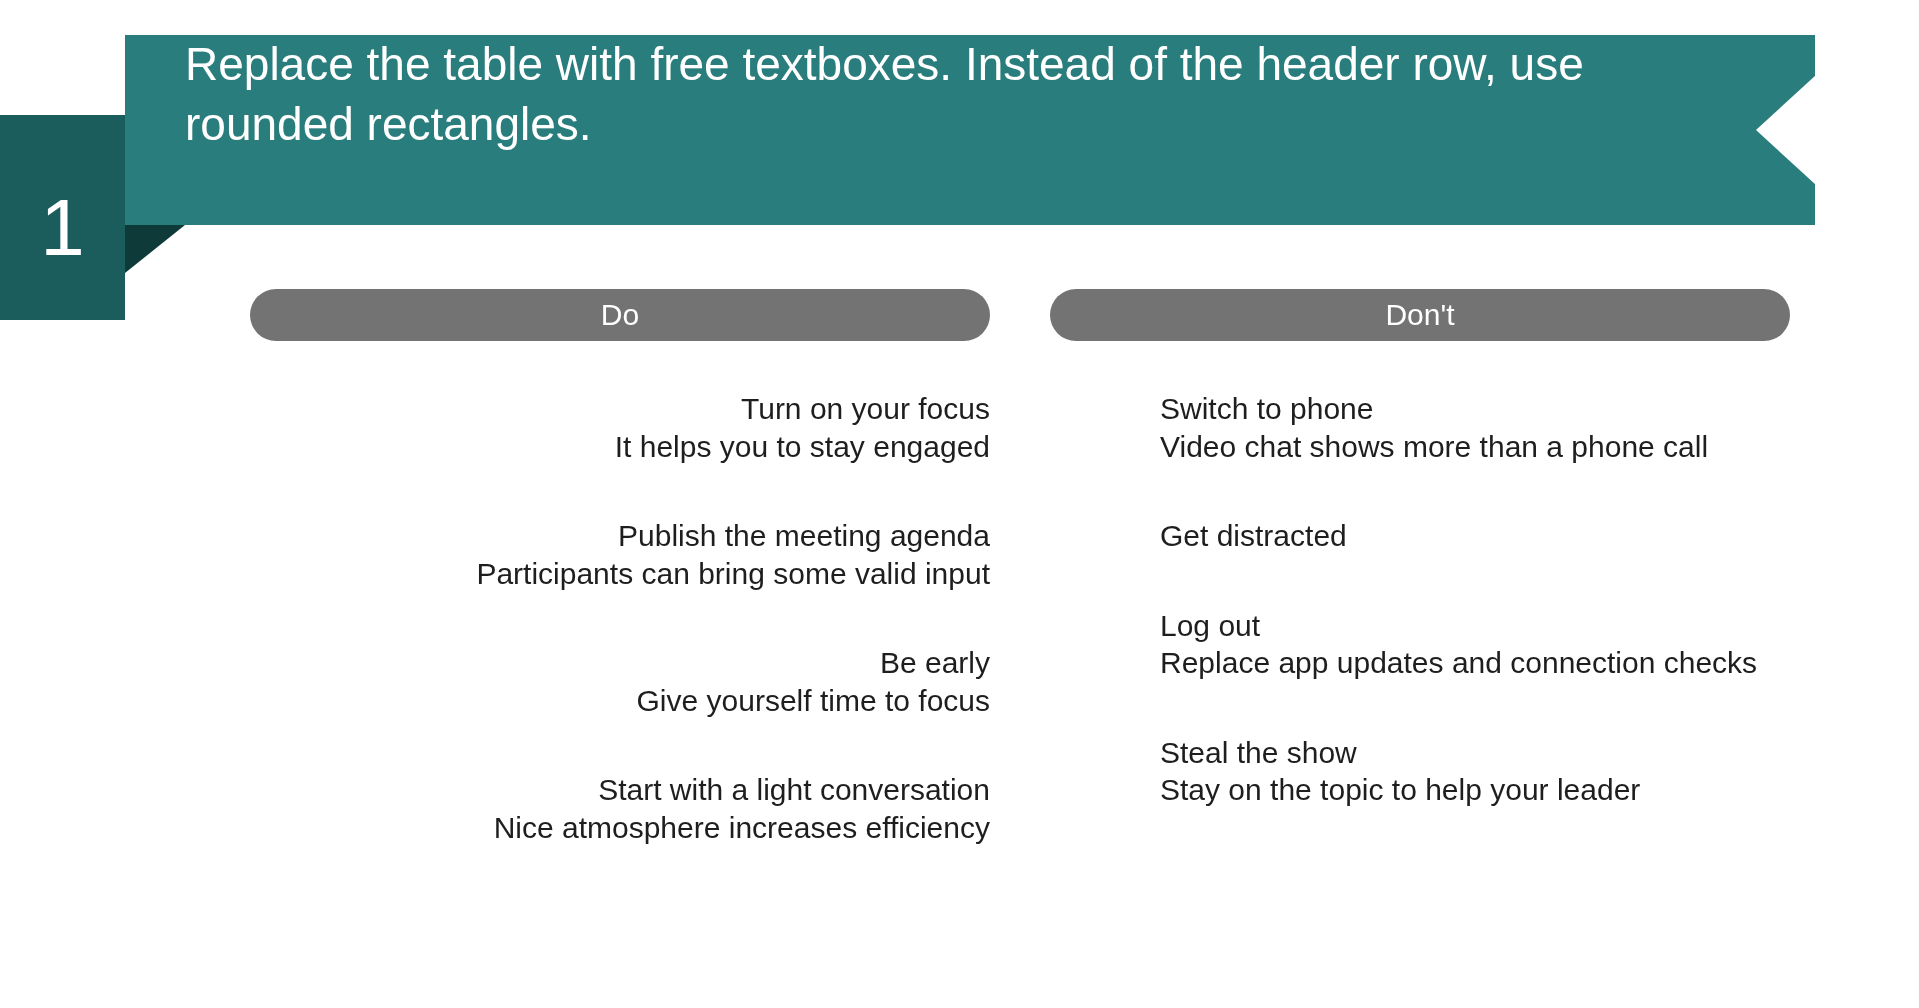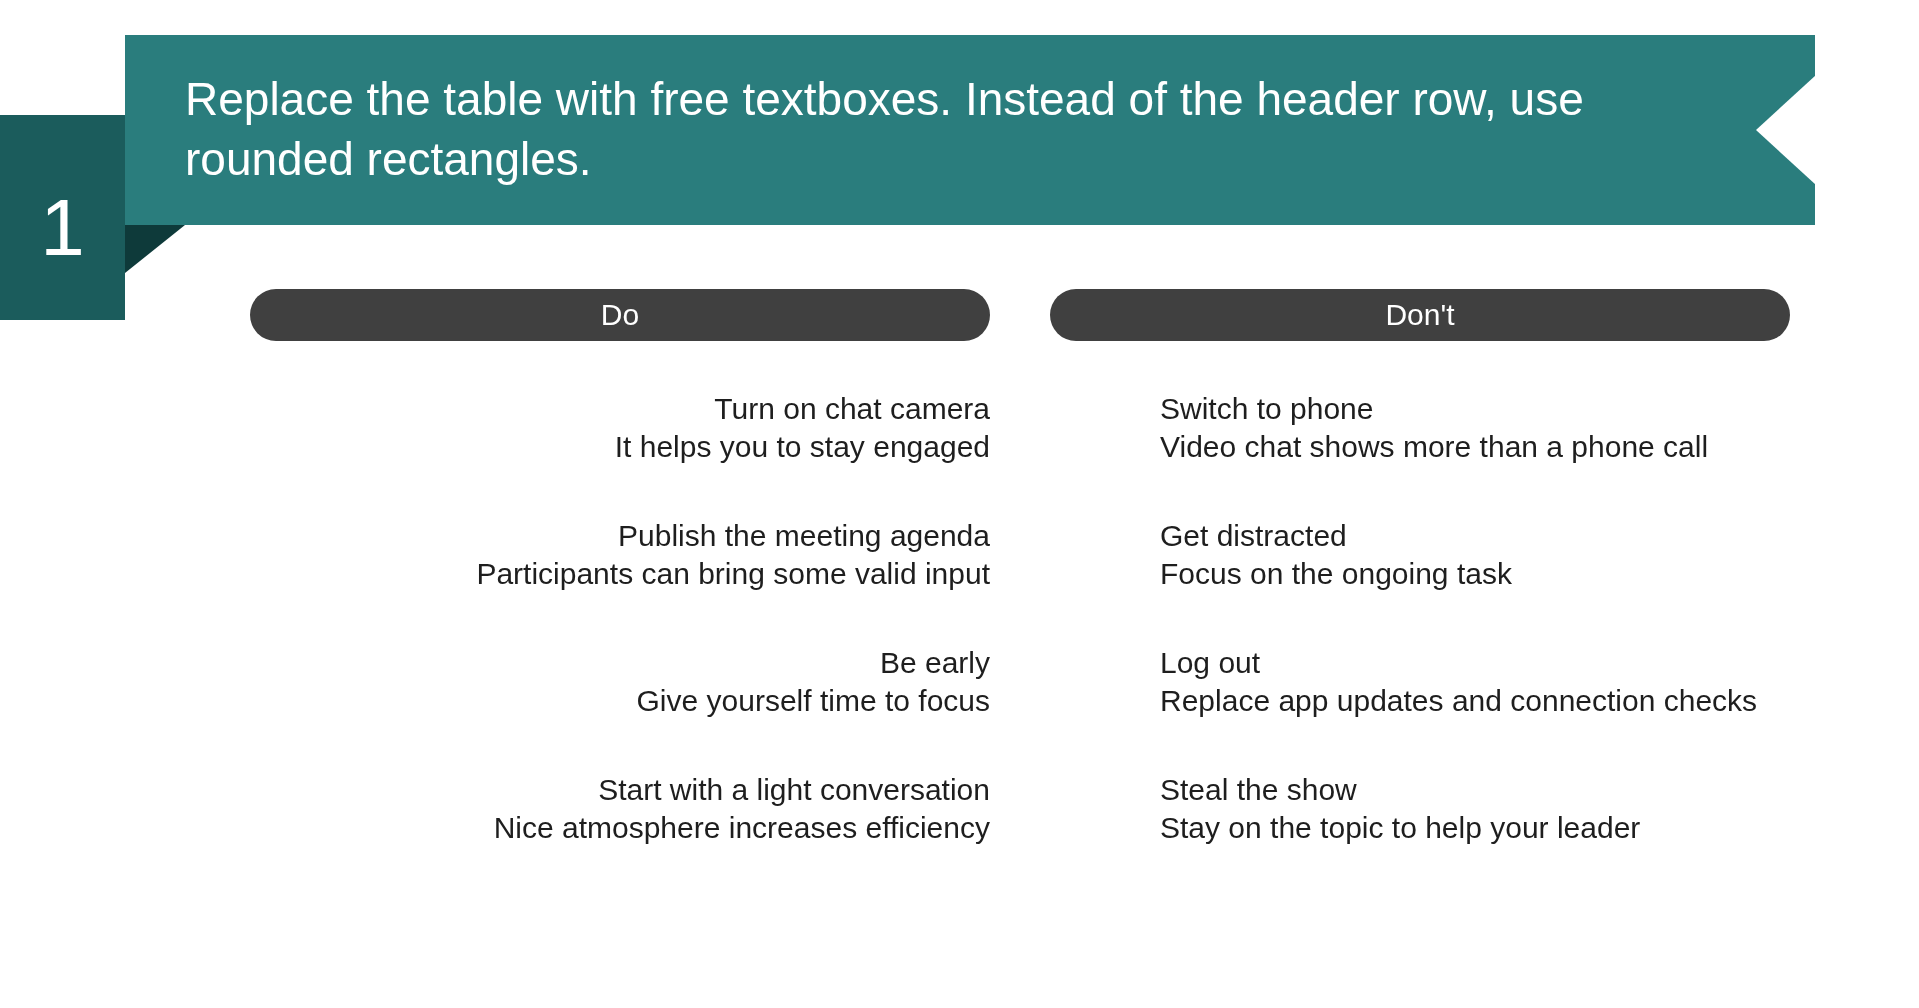--- a/index.html
+++ b/index.html
@@ -48,42 +48,41 @@
     left: 125px;
     top: 35px;
     width: 1690px;
     height: 190px;
     background: #2a7d7d;
     color: #ffffff;
     font-size: 46px;
     font-weight: 300;
     line-height: 1.3;
     display: flex;
-    align-items: center;
     padding-left: 60px;
     padding-right: 120px;
     box-sizing: border-box;
   }
   .ribbon-notch {
     position: absolute;
     right: -1px;
     top: 50%;
     transform: translateY(-50%);
     width: 0;
     height: 0;
     border-top: 55px solid transparent;
     border-bottom: 55px solid transparent;
     border-right: 60px solid #ffffff;
   }
   
   .pill {
     position: absolute;
     top: 289px;
     height: 52px;
-    background: #404040;
+    background: #737373;
     color: #ffffff;
     border-radius: 26px;
     font-size: 30px;
     display: flex;
     align-items: center;
     justify-content: center;
     width: 740px;
   }
   .pill-do { left: 250px; }
   .pill-dont { left: 1050px; }
@@ -127,21 +126,21 @@
 
   <div class="pill pill-do">
     <span>Do</span>
   </div>
   <div class="pill pill-dont">
     <span>Don't</span>
   </div>
 
   <div class="col col-do">
     <div class="item">
-      <span class="t1">Turn on chat camera</span>
+      <span class="t1">Turn on your focus</span>
       <span class="t2">It helps you to stay engaged</span>
     </div>
     <div class="item">
       <span class="t1">Publish the meeting agenda</span>
       <span class="t2">Participants can bring some valid input</span>
     </div>
     <div class="item">
       <span class="t1">Be early</span>
       <span class="t2">Give yourself time to focus</span>
     </div>
@@ -151,21 +150,20 @@
     </div>
   </div>
 
   <div class="col col-dont">
     <div class="item">
       <span class="t1">Switch to phone</span>
       <span class="t2">Video chat shows more than a phone call</span>
     </div>
     <div class="item">
       <span class="t1">Get distracted</span>
-      <span class="t2">Focus on the ongoing task</span>
     </div>
     <div class="item">
       <span class="t1">Log out</span>
       <span class="t2">Replace app updates and connection checks</span>
     </div>
     <div class="item">
       <span class="t1">Steal the show</span>
       <span class="t2">Stay on the topic to help your leader</span>
     </div>
   </div>

